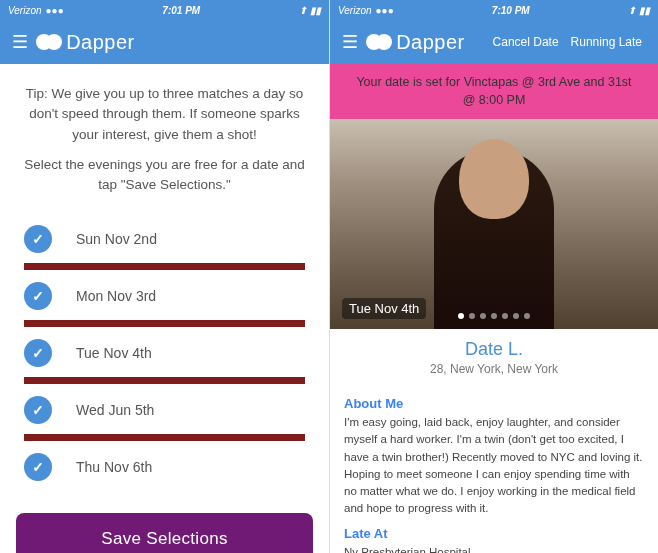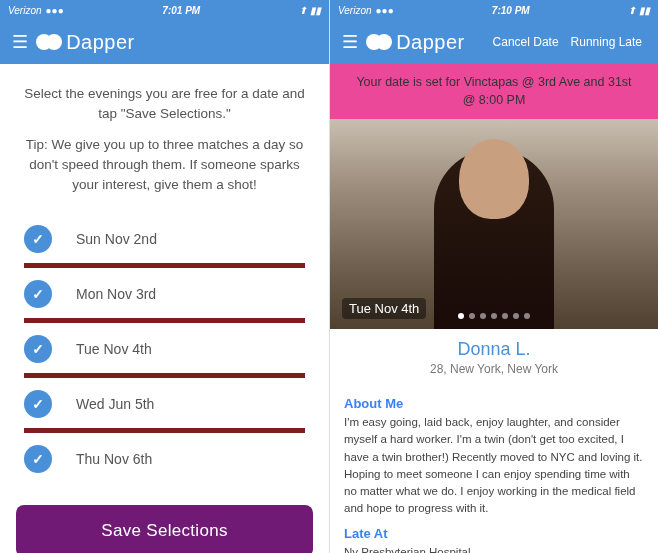--- a/index.html
+++ b/index.html
@@ -120,21 +120,21 @@
       flex: 1;
       padding: 8px 24px;
       display: flex;
       flex-direction: column;
       gap: 2px;
     }
     .date-item {
       display: flex;
       align-items: center;
       padding: 10px 0;
-      border-bottom: 5px solid #7f1d1d;
+      border-bottom: 7px solid #7f1d1d;
       cursor: pointer;
     }
     .date-item:last-child { border-bottom: none; text-align: center; }
     .check-circle {
       width: 28px;
       height: 28px;
       background: #4a90d9;
       border-radius: 50%;
       display: flex;
       align-items: center;
@@ -307,22 +307,22 @@
     <div class="nav-logo">
       <div class="logo-circles">
         <div class="logo-circle"></div>
         <div class="logo-circle"></div>
       </div>
       <span class="nav-logo-text">Dapper</span>
     </div>
   </div>
 
   <div class="instruction-area">
+    <p>Tip: We give you up to three matches a day so don't speed through them. If someone sparks your interest, give them a shot!</p>
     <p>Select the evenings you are free for a date and tap "Save Selections."</p>
-    <p>Tip: We give you up to three matches a day so don't speed through them. If someone sparks your interest, give them a shot!</p>
   </div>
 
   <div class="date-list">
     <div class="date-item">
       <div class="check-circle"></div>
       <span class="date-label">Sun Nov 2nd</span>
     </div>
     <div class="date-item">
       <div class="check-circle"></div>
       <span class="date-label">Mon Nov 3rd</span>
@@ -384,21 +384,21 @@
       <div class="dot"></div>
       <div class="dot"></div>
       <div class="dot"></div>
       <div class="dot"></div>
       <div class="dot"></div>
       <div class="dot"></div>
     </div>
   </div>
 
   <div class="profile-info">
-    <div class="profile-name">Donna L.</div>
+    <div class="profile-name">Date L.</div>
     <div class="profile-sub">
       <span>28</span>,
       <span>New York, New York</span>
     </div>
   </div>
 
   <div class="profile-scroll">
     <div class="section-title">About Me</div>
     <div class="section-body">I'm easy going, laid back, enjoy laughter, and consider myself a hard worker. I'm a twin (don't get too excited, I have a twin brother!) Recently moved to NYC and loving it. Hoping to meet someone I can enjoy spending time with no matter what we do. I enjoy working in the medical field and hope to progress with it.</div>
     <div class="section-title">Late At</div>

